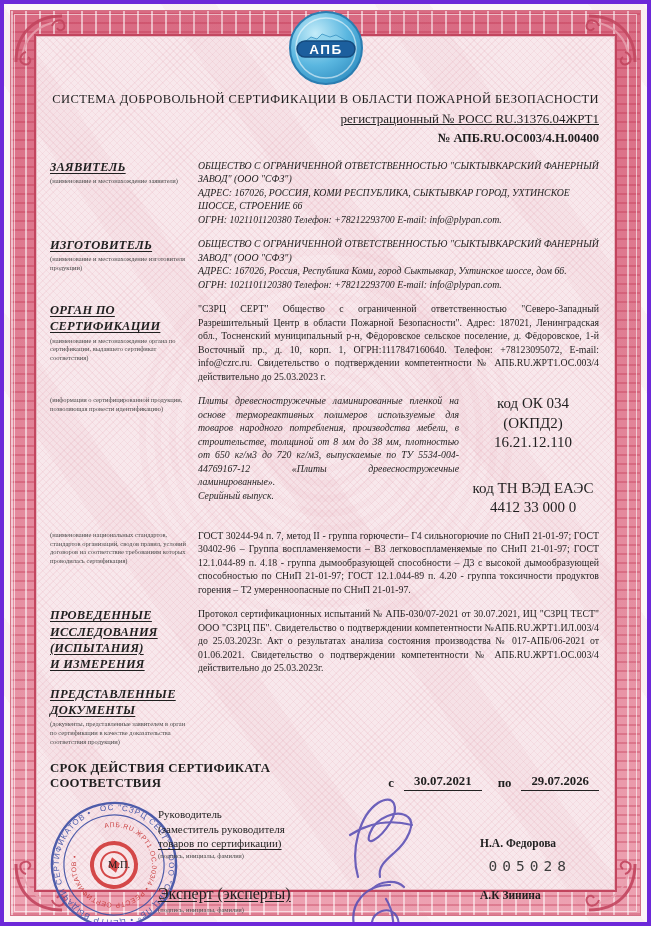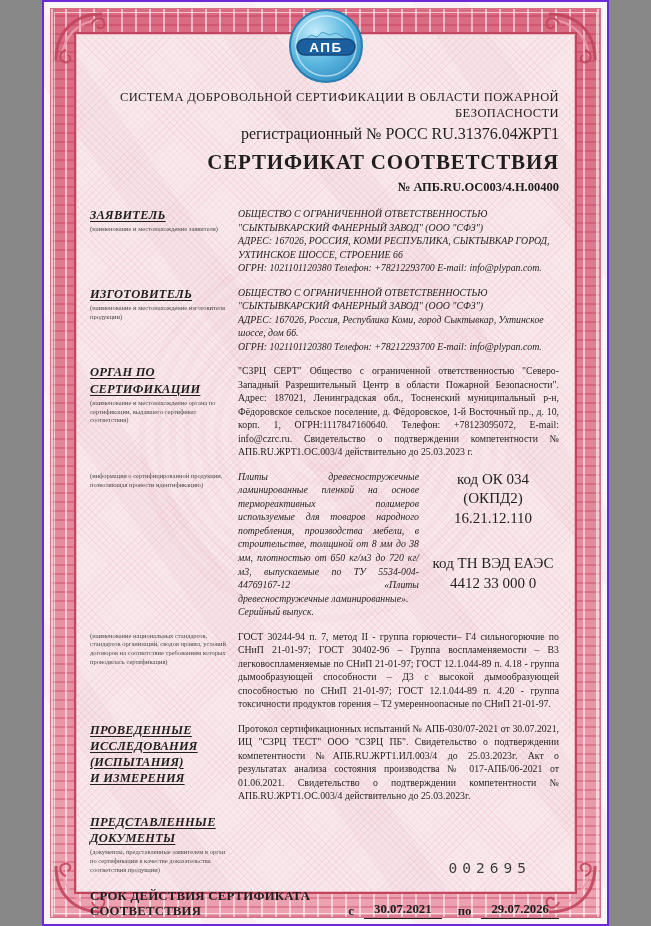--- a/index.html
+++ b/index.html
@@ -1,21 +1,21 @@
 <!DOCTYPE html>
 <html lang="ru"><head>
 <meta charset="utf-8">
 <style>
   html,body{margin:0;padding:0;background:#888;}
   .page{
-    position:relative; width:567px; height:926px; margin:0 auto;
+    position:relative; width:651px; height:926px; margin:0 auto;
     background:#fdf6f7; overflow:hidden;
     font-family:"Liberation Serif", serif; color:#1f1f1f;
     box-sizing:border-box;
-    border:2px solid #6d28d9;
+    border:4px solid #6d28d9;
   }
   
   .band{
     position:absolute; inset:6px; border:1px solid #d47186;
     background-color:#e78ea0;
     background-image:
       repeating-linear-gradient(90deg, rgba(255,255,255,.55) 0 2px, rgba(255,255,255,0) 2px 14px),
       repeating-linear-gradient(0deg, rgba(186,38,68,.30) 0 2px, rgba(186,38,68,0) 2px 9px),
       linear-gradient(#d96a82,#eda2b2);
   }
@@ -46,21 +46,21 @@
   .corner.tr{right:8px; top:8px; transform:scaleX(-1);}
   .corner.bl{left:8px; bottom:8px; transform:scaleY(-1);}
   .corner.br{right:8px; bottom:8px; transform:scale(-1,-1);}
 
   .content{position:absolute; inset:30px; padding:58px 18px 0 16px; box-sizing:border-box;}
 
   .logo{position:absolute; left:50%; top:6px; transform:translateX(-50%); z-index:5;}
 
   .hdr{text-align:right; line-height:1.25;}
   .hdr .sys{font-size:12.5px; letter-spacing:.4px;}
-  .hdr .reg{font-size:16px; margin-top:3px;}
+  .hdr .reg{font-size:13px; margin-top:3px;text-decoration:underline;}
   .hdr .ttl{font-size:21px; font-weight:bold; letter-spacing:.8px; margin-top:5px;}
   .hdr .num{font-size:12.5px; font-weight:bold; margin-top:4px;}
 
   .rows{margin-top:12px;}
   .row{display:flex; margin-bottom:11px;}
   .lbl{width:148px; flex-shrink:0; padding-right:12px; box-sizing:border-box;}
   .lbl .big{
     font-size:12.5px; font-weight:bold; text-decoration:underline;
     text-underline-offset:2px; white-space:pre-line; line-height:1.3; letter-spacing:.2px;
   }
@@ -144,21 +144,20 @@
     <path d="M14 34 l9 -7 6 2 5 -5 8 3 6 -2 9 5 4 6 -7 5 -19 4 -15 -2 z" fill="#8fd4ee" opacity=".85" stroke="#3d97c5" stroke-width="1"></path>
     <rect x="9" y="31" width="58" height="16" rx="8" fill="#1c5f9e" stroke="#15497c" stroke-width="1.5"></rect>
     <text x="38" y="43.5" text-anchor="middle" font-family="Liberation Sans, sans-serif" font-size="13.5" font-weight="bold" letter-spacing="1.5" fill="#ffffff">АПБ</text>
   </svg>
 
   <div class="content">
 
     <div class="hdr">
       <div class="sys">СИСТЕМА ДОБРОВОЛЬНОЙ СЕРТИФИКАЦИИ В ОБЛАСТИ ПОЖАРНОЙ БЕЗОПАСНОСТИ</div>
       <div class="reg">регистрационный № РОСС RU.31376.04ЖРТ1</div>
-      <div class="ttl">СЕРТИФИКАТ СООТВЕТСТВИЯ</div>
       <div class="num">№ АПБ.RU.ОС003/4.Н.00400</div>
     </div>
 
     <div class="rows">
 
       <div class="row">
         <div class="lbl">
           <div class="big pre">ЗАЯВИТЕЛЬ</div>
           <div class="tiny">(наименование и местонахождение заявителя)</div>
         </div>
@@ -283,14 +282,14 @@
         </g>
       </svg>
 
       <div class="names">
         <div class="n1">Н.А. Федорова</div>
         <div class="n2">А.К Зинина</div>
       </div>
     </div>
   </div>
 
-  <div class="serial">002695</div>
+  <div class="serial">005028</div>
 </div>
 
 </body></html>

